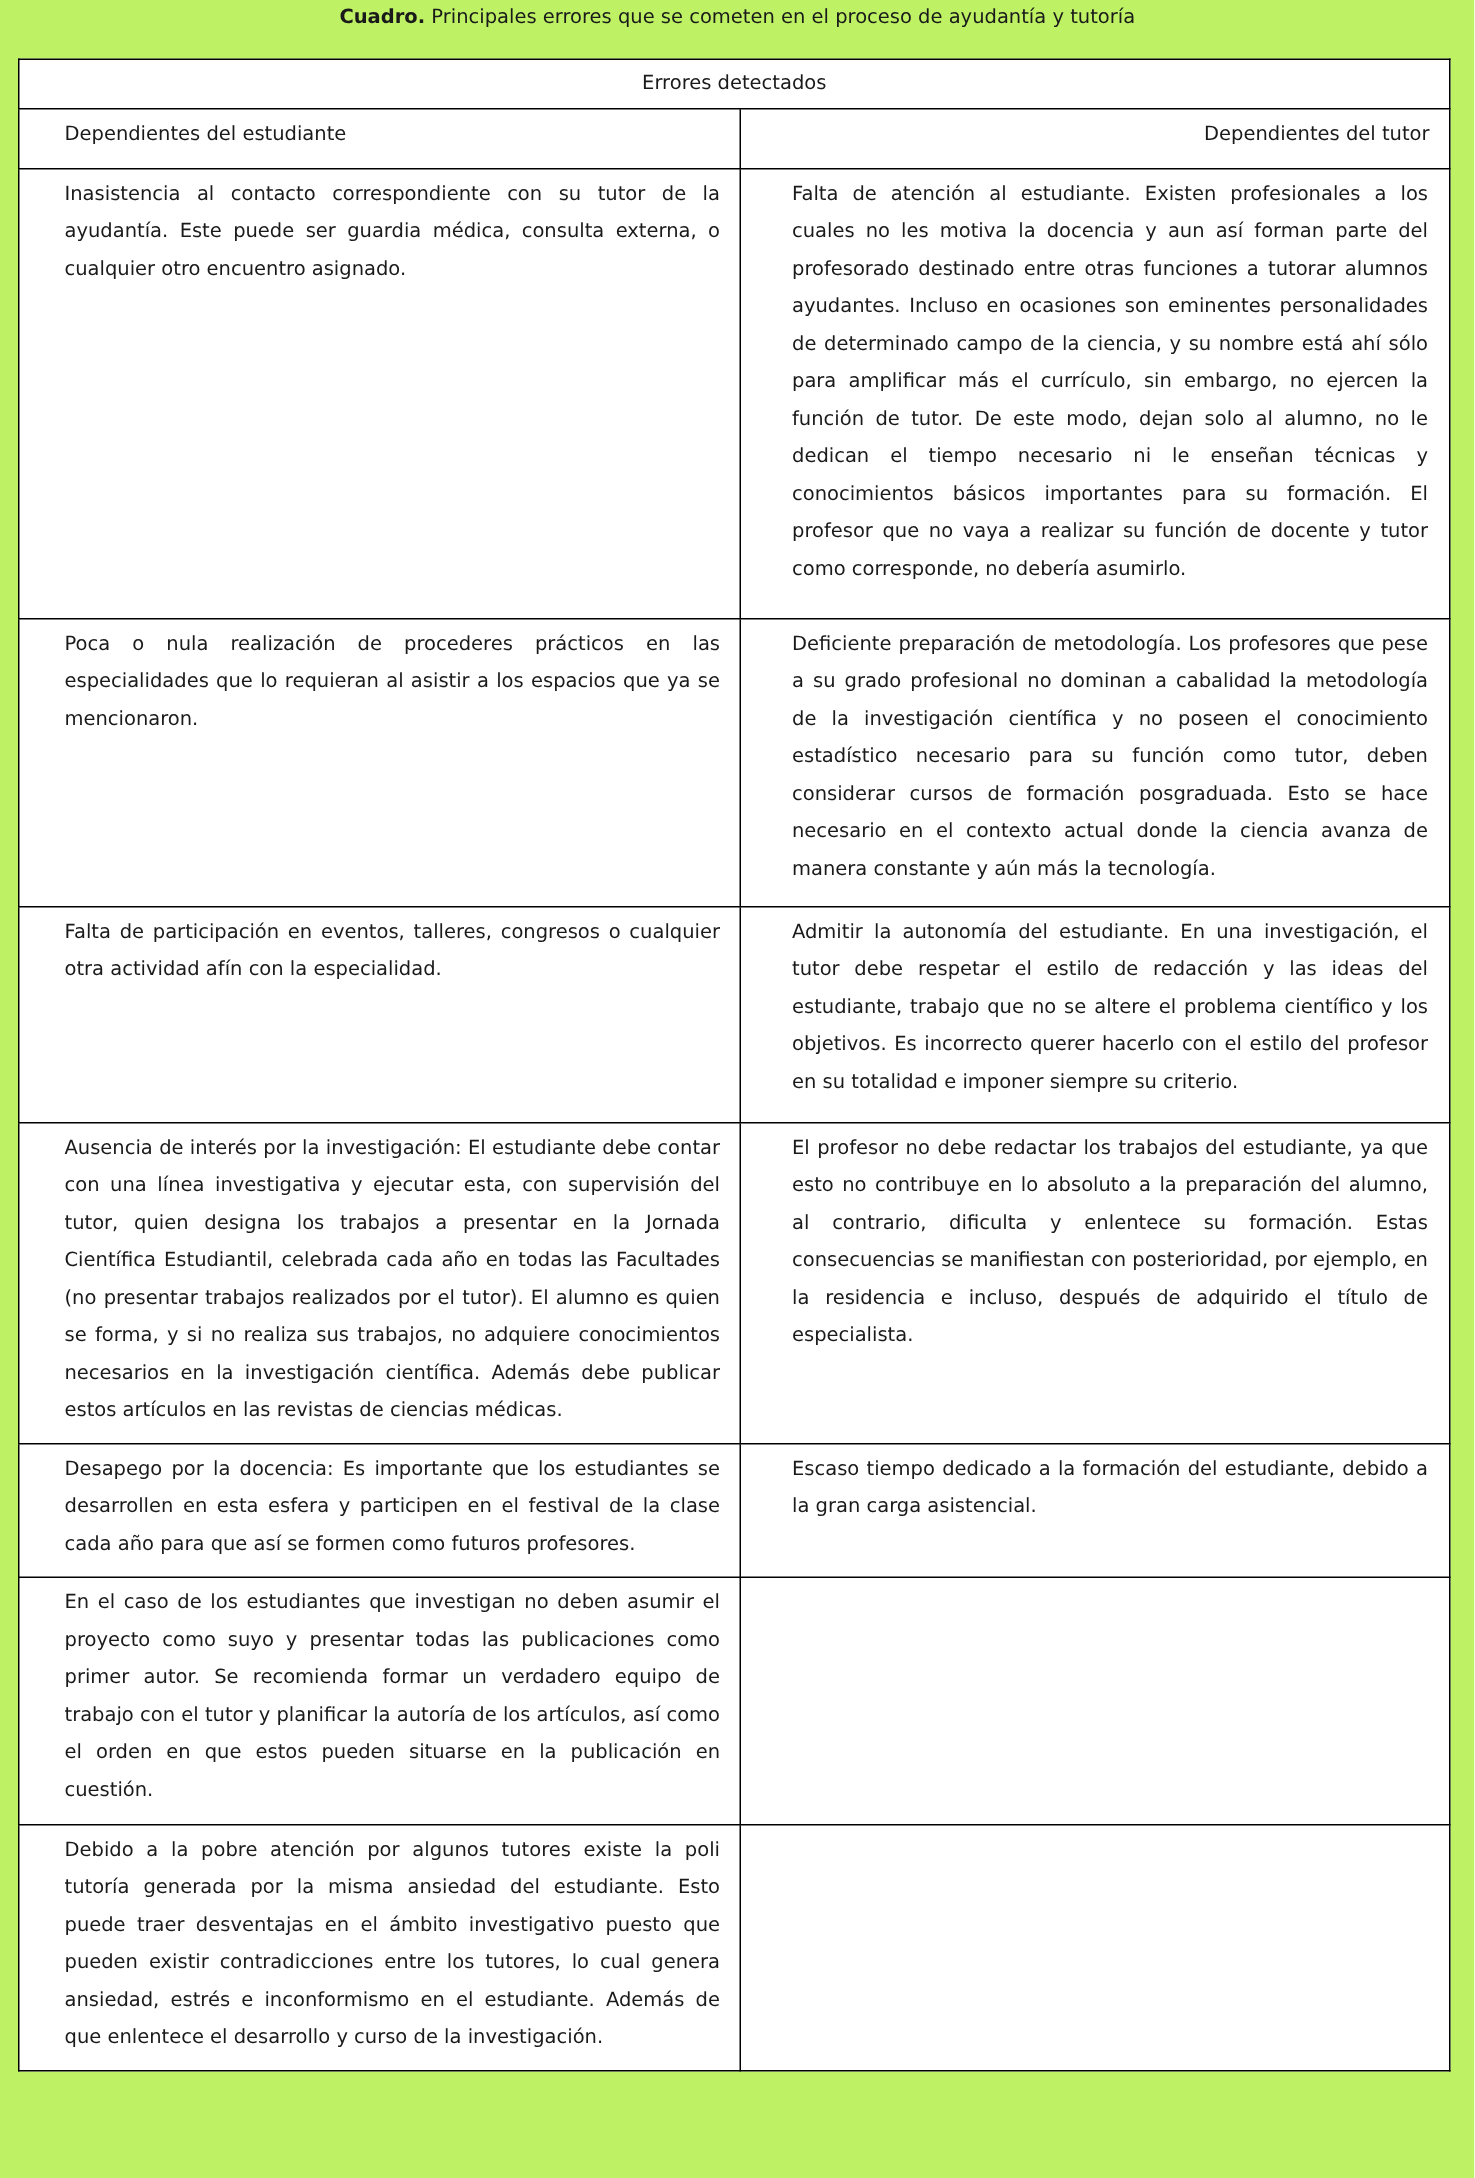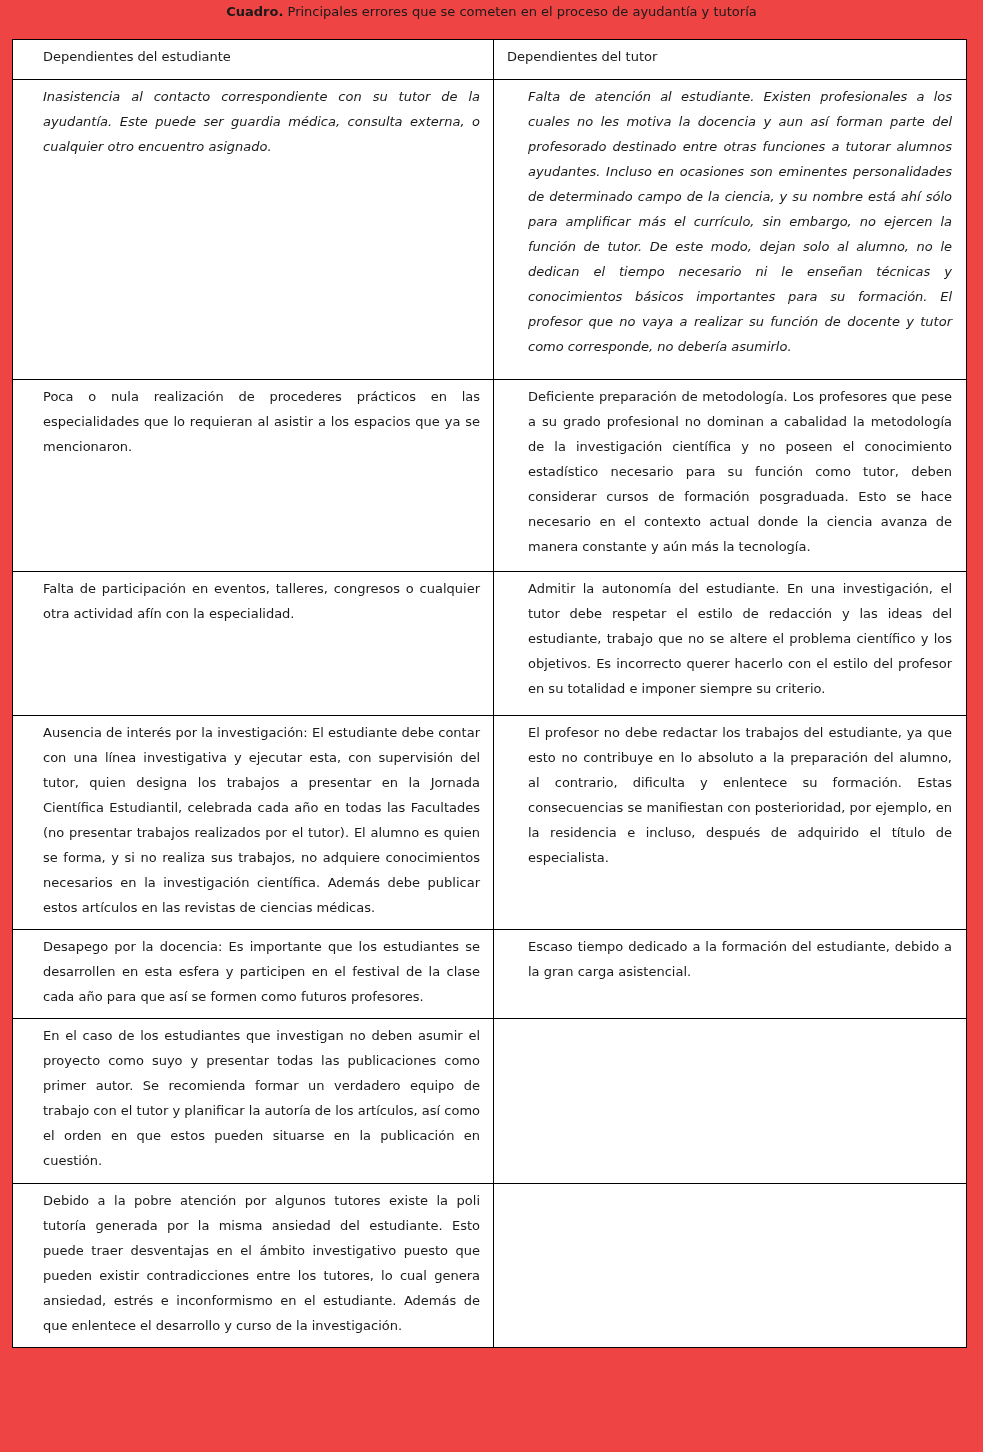--- a/index.html
+++ b/index.html
@@ -5,21 +5,21 @@
   html, body {
     margin: 0;
     padding: 0;
     background: #ffffff;
     font-family: "DejaVu Sans", "Liberation Sans", sans-serif;
     color: #1a1a1a;
   }
   .page {
     width: 983px;
     height: 1452px;
-    background: #ef4444;
+    background: #bef264;
     box-sizing: border-box;
     overflow: hidden;
   }
   .caption {
     text-align: center;
     font-size: 13px;
     line-height: 20px;
     padding-top: 2px;
     margin-bottom: 17px;
     color: #1a1a1a;
@@ -50,21 +50,21 @@
     text-align: center;
     height: 33px;
     padding: 3px 10px 4px 10px;
   }
   th.col-header-student {
     text-align: left;
     height: 40px;
     padding: 4px 13px 8px 30px;
   }
   th.col-header-tutor {
-    text-align: left;
+    text-align: right;
     height: 40px;
     padding: 4px 13px 8px 13px;
   }
   td.cell-student {
     text-align: justify;
     padding: 4px 13px 9px 30px;
   }
   td.cell-tutor {
     text-align: justify;
     padding: 4px 14px 9px 34px;
@@ -79,26 +79,29 @@
     <span class="caption-label">Cuadro.</span><span> Principales errores que se cometen en el proceso de ayudantía y tutoría</span>
   </div>
 
   <table class="errors-table">
     <colgroup>
       <col class="col-student">
       <col class="col-tutor">
     </colgroup>
     <thead>
       <tr>
+        <th colspan="2" class="table-title-cell">Errores detectados</th>
+      </tr>
+      <tr>
         <th class="col-header-student">Dependientes del estudiante</th>
         <th class="col-header-tutor">Dependientes del tutor</th>
       </tr>
     </thead>
     <tbody>
-      <tr style="height:300px;font-style:italic;">
+      <tr style="height:300px;">
         <td class="cell-student">Inasistencia al contacto correspondiente con su tutor de la ayudantía. Este puede ser guardia médica, consulta externa, o cualquier otro encuentro asignado.</td>
         <td class="cell-tutor">Falta de atención al estudiante. Existen profesionales a los cuales no les motiva la docencia y aun así forman parte del profesorado destinado entre otras funciones a tutorar alumnos ayudantes. Incluso en ocasiones son eminentes personalidades de determinado campo de la ciencia, y su nombre está ahí sólo para amplificar más el currículo, sin embargo, no ejercen la función de tutor. De este modo, dejan solo al alumno, no le dedican el tiempo necesario ni le enseñan técnicas y conocimientos básicos importantes para su formación. El profesor que no vaya a realizar su función de docente y tutor como corresponde, no debería asumirlo.</td>
       </tr>
       <tr style="height:192px;">
         <td class="cell-student">Poca o nula realización de procederes prácticos en las especialidades que lo requieran al asistir a los espacios que ya se mencionaron.</td>
         <td class="cell-tutor">Deficiente preparación de metodología. Los profesores que pese a su grado profesional no dominan a cabalidad la metodología de la investigación científica y no poseen el conocimiento estadístico necesario para su función como tutor, deben considerar cursos de formación posgraduada. Esto se hace necesario en el contexto actual donde la ciencia avanza de manera constante y aún más la tecnología.</td>
       </tr>
       <tr style="height:144px;padding-left:29px;">
         <td class="cell-student">Falta de participación en eventos, talleres, congresos o cualquier otra actividad afín con la especialidad.</td>
         <td class="cell-tutor">Admitir la autonomía del estudiante. En una investigación, el tutor debe respetar el estilo de redacción y las ideas del estudiante, trabajo que no se altere el problema científico y los objetivos. Es incorrecto querer hacerlo con el estilo del profesor en su totalidad e imponer siempre su criterio.</td>

